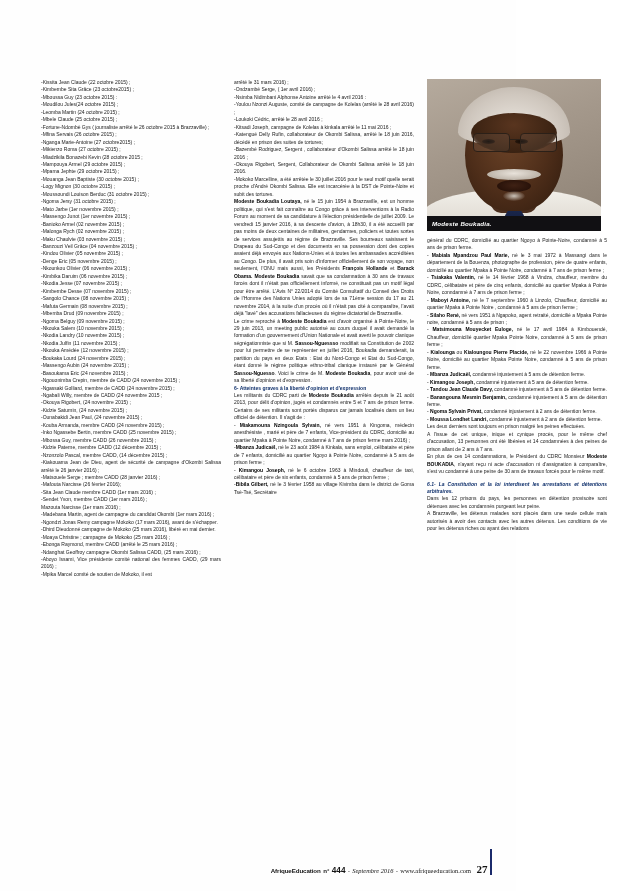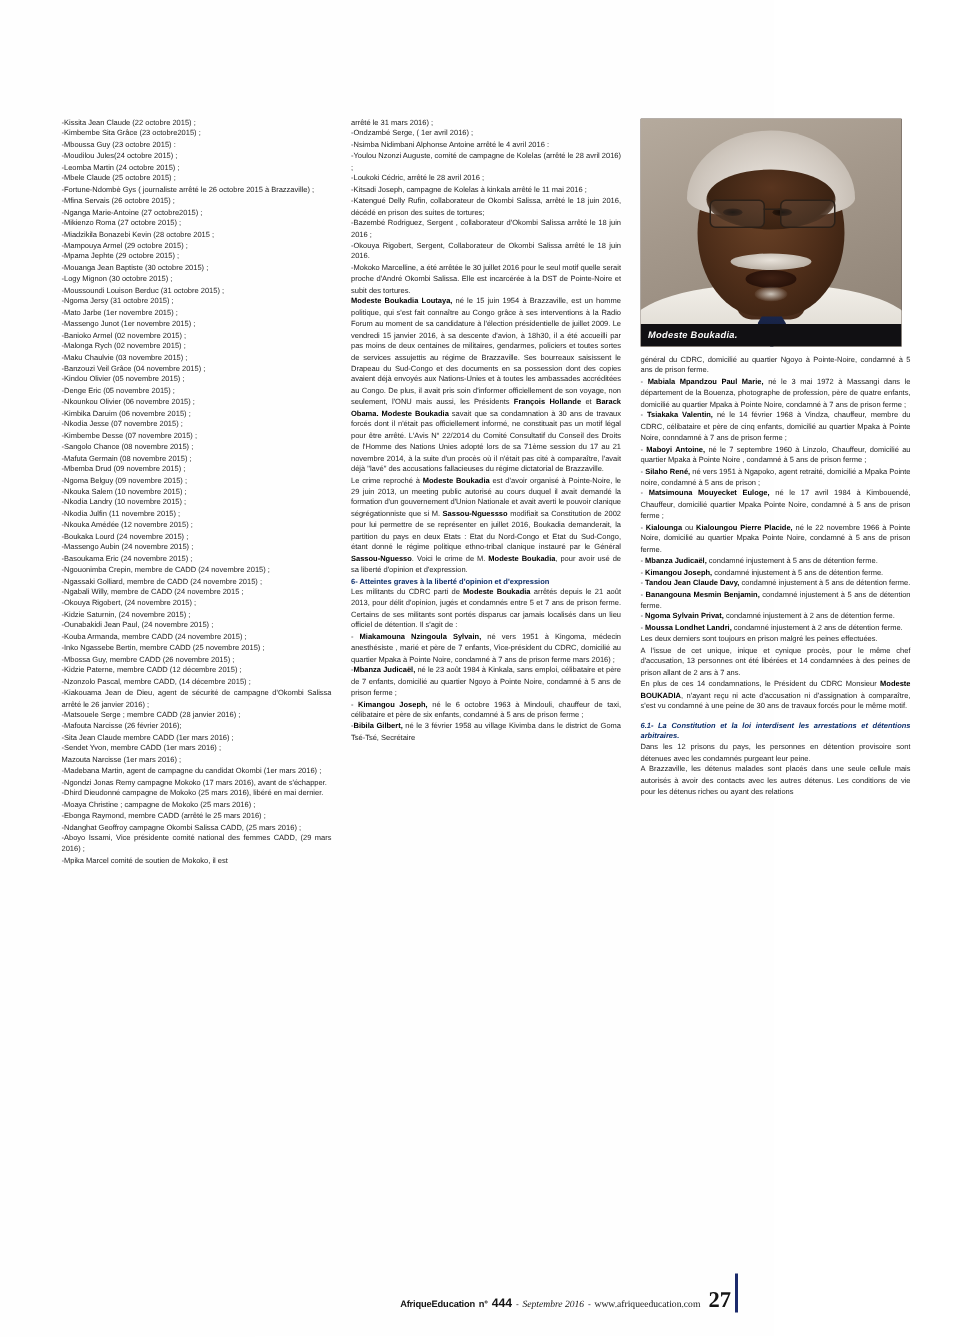--- a/index.html
+++ b/index.html
@@ -224,21 +224,21 @@
     font-style: italic;
     font-size: 6.4px;
   }
   .f-url {
     font-family: "Liberation Serif", serif;
     font-size: 6.4px;
   }
   .f-page {
     font-family: "Liberation Serif", serif;
     font-weight: bold;
-    font-size: 15px;
+    font-size: 11px;
     margin-left: 3px;
     line-height: 1;
   }
   .f-rule {
     width: 1.6px;
     height: 26px;
     background: #1b2a6b;
     margin-left: 3px;
   }
 </style>

